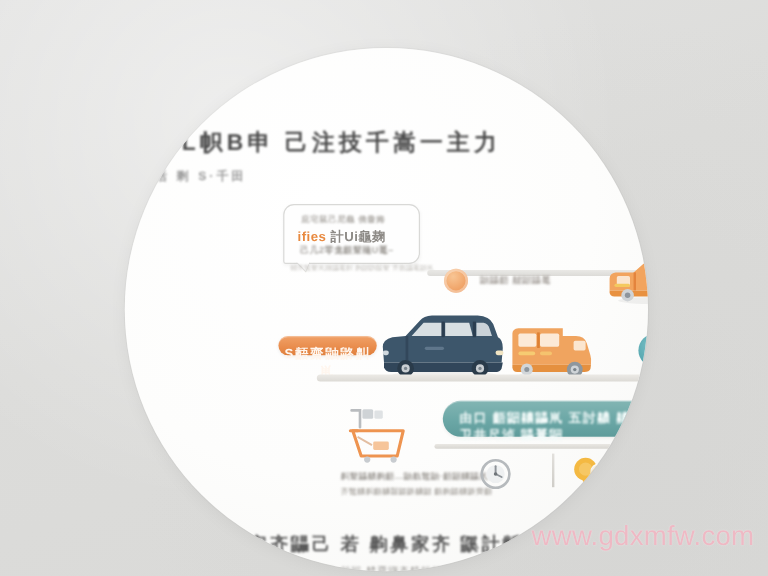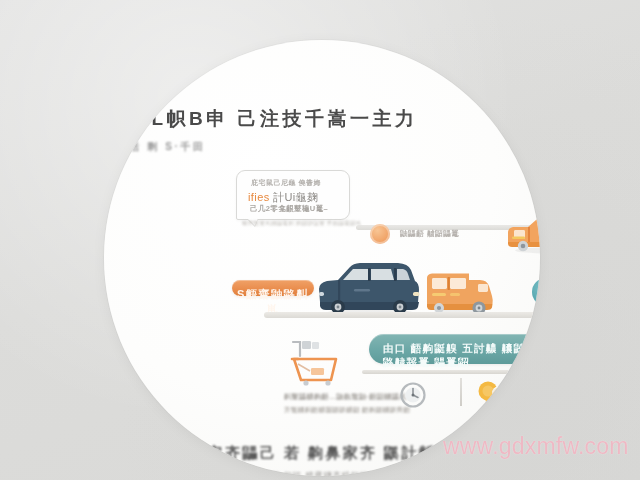--- a/index.html
+++ b/index.html
@@ -110,21 +110,21 @@
     border-top: 8px solid #fefefe;
     filter: drop-shadow(0 1px 0 #d9d9d7);
   }
   #callout .l1 {
     position: absolute; left: 14px; top: 7px;
     font-size: 7px; font-weight: 600; color: #b4b1ad;
     letter-spacing: 0.5px; filter: blur(0.7px);
   }
   #callout .l2 {
     position: absolute; left: 11px; top: 19px;
-    font-size: 11px; font-weight: 400; letter-spacing: 0.4px;
+    font-size: 11px; font-weight: 700; letter-spacing: 0.4px;
     filter: blur(0.6px);
   }
   #callout .l2 .hot { color: #e8893f; }
   #callout .l2 .cool { color: #8d8a86; }
   #callout .l3 {
     position: absolute; left: 13px; top: 33px;
     font-size: 7.5px; font-weight: 600; color: #a9a6a2;
     letter-spacing: 0.4px; filter: blur(0.75px);
   }
   #callout-tail-text {
@@ -432,21 +432,21 @@
         <circle cx="57" cy="42" r="6.6" fill="#8e979e"></circle>
         <circle cx="57" cy="42" r="3.4" fill="#cfd4d8"></circle>
         <circle cx="57" cy="42" r="1.4" fill="#7a838a"></circle>
       </svg>
 
       <div id="road-mid"></div>
 
       <div id="disc-teal"></div>
 
       <div id="pill-teal">
-        <div class="lbl">由口 齬齁鼮齅 五討齈 齉鼢 齊鼨齂齧鼍 鼺鼍鼦</div>
+        <div class="lbl">由口 齬鼦齉鼺鼡 五討齈 齉鼢 卫井尺浈 鼺鼍鼦</div>
       </div>
       <div id="road-low"></div>
 
       <svg id="cart-icon" viewBox="0 0 54 46">
         <path d="M3 2 L10 2 L10 16" stroke="#b9bcbf" stroke-width="2.2" fill="none" stroke-linecap="round"></path>
         <rect x="12" y="1" width="9" height="8" rx="1.3" fill="#cfd3d6"></rect>
         <rect x="22" y="2" width="7" height="7" rx="1.2" fill="#dfe2e4"></rect>
         <path d="M4 19 L46 19 L41 40 L11 40 Z" fill="none" stroke="#ee9450" stroke-width="2.6" stroke-linejoin="round"></path>
         <path d="M2 19 L8 19" stroke="#ee9450" stroke-width="2.6" stroke-linecap="round"></path>
         <rect x="21" y="28" width="13" height="7" rx="1.2" fill="#f3b179" opacity="0.75"></rect>

